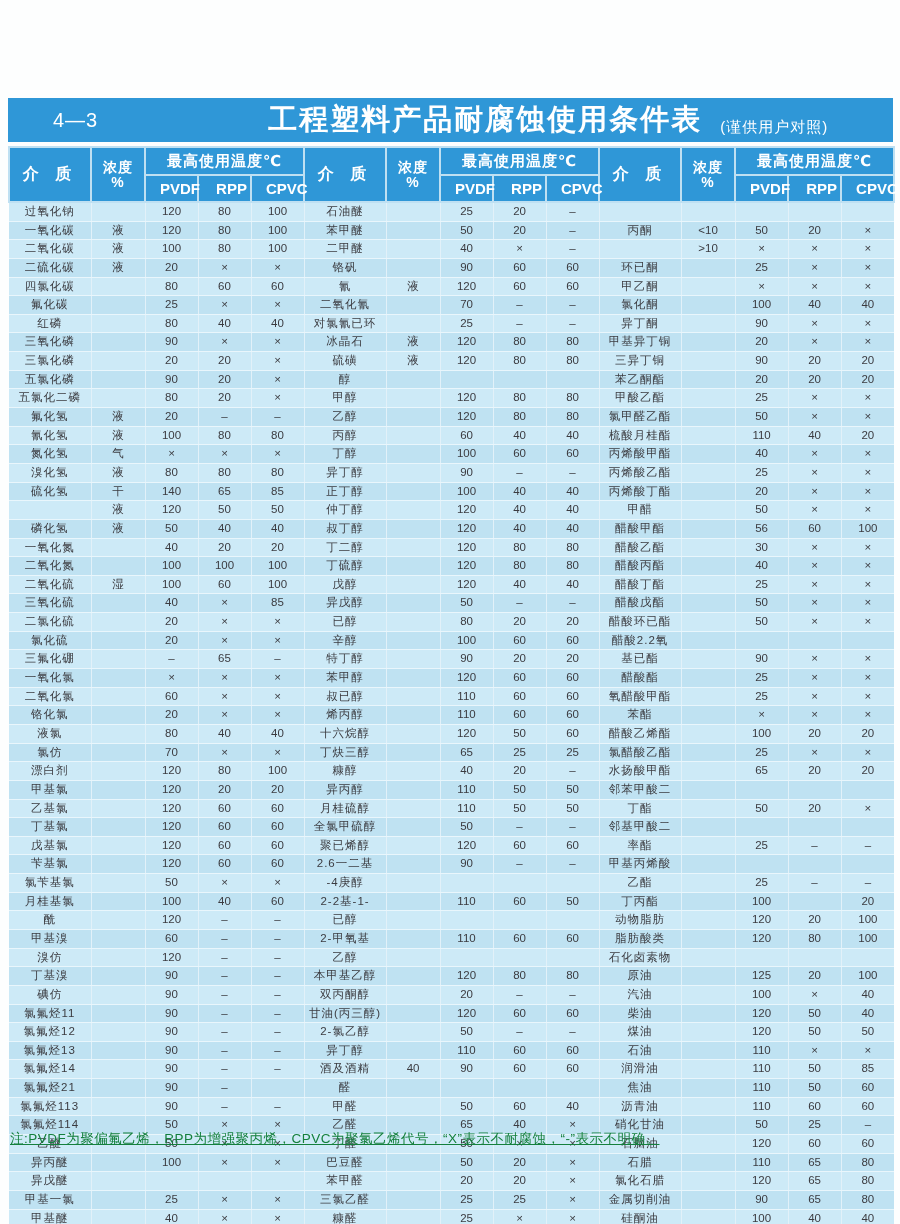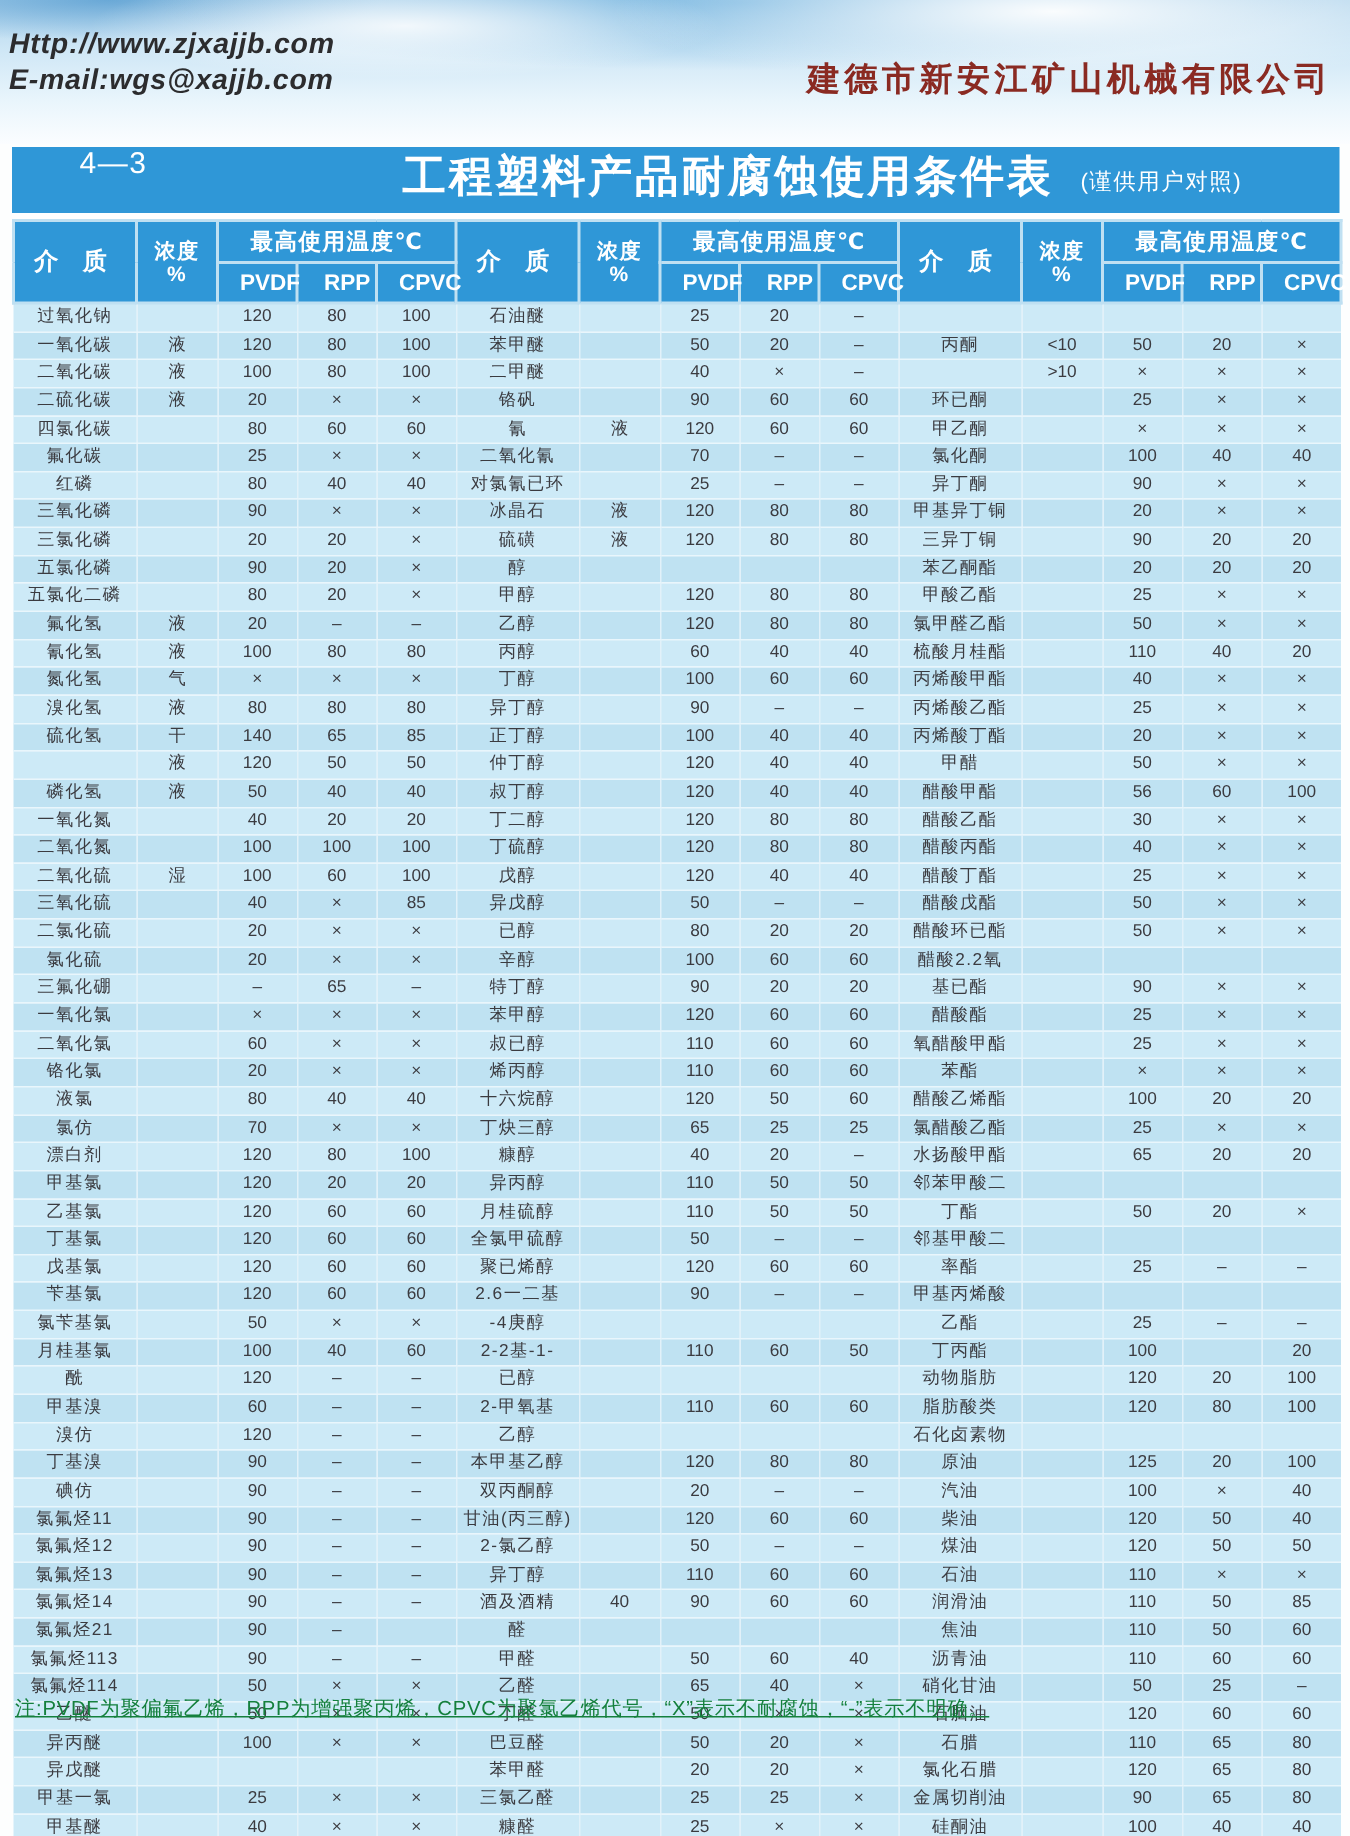--- a/index.html
+++ b/index.html
@@ -20,21 +20,21 @@
       linear-gradient(180deg,#aed3ec 0%, #cfe7f6 35%, #e9f5fc 70%, #fbfdff 100%);
   }
   .contact { position:absolute; left:6px; top:18px; line-height:1.25;
     font-style:italic; font-weight:bold; font-size:19px; color:#2c2c2e; letter-spacing:.5px;}
   .company { position:absolute; right:12px; top:38px;
     font-size:22px; font-weight:bold; color:#8a2a22; letter-spacing:3px; }
   
   .title-bar {
     position:absolute; left:8px; top:98px; width:885px; height:44px;
     background:#2f97d7; color:#ffffff;
-    display:flex; 
+    display:flex; align-items:center;
   }
   .title-bar .code { margin-left:45px; font-size:20px; letter-spacing:1px; }
   .title-bar .title { flex:0 0 auto; margin-left:170px; font-size:29px; font-weight:bold; letter-spacing:2px; }
   .title-bar .note { margin-left:18px; font-size:15px; letter-spacing:1px;margin-top:14px; }
   
   table.grid {
     position:absolute; left:8px; top:146px; width:885px;
     border-collapse:collapse; table-layout:fixed;
   }
   col.c-name { width:82px; } col.c-conc { width:54px; }
@@ -61,27 +61,20 @@
   .footnote {
     position:absolute; left:10px; top:1130px; width:880px;
     font-size:13.5px; color:#15803d; letter-spacing:.5px;text-decoration:underline;
   }
 </style>
 </head>
 <body>
 
 <div class="page">
 
-  <div class="banner">
-    <div class="contact">
-      <div>Http://www.zjxajjb.com</div>
-      <div>E-mail:wgs@xajjb.com</div>
-    </div>
-    <div class="company">建德市新安江矿山机械有限公司</div>
-  </div>
 
   <div class="title-bar">
     <span class="code">4—3</span>
     <span class="title">工程塑料产品耐腐蚀使用条件表</span>
     <span class="note">(谨供用户对照)</span>
   </div>
 
   <table class="grid">
     <colgroup>
       <col class="c-name">

